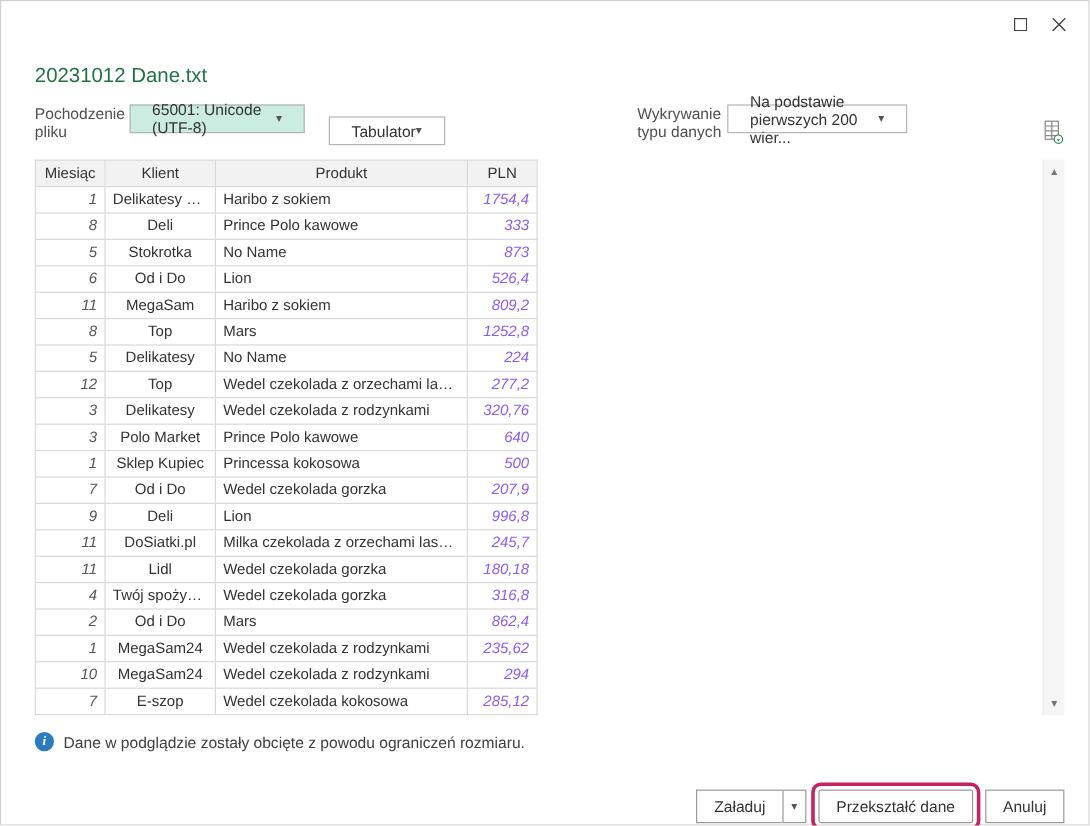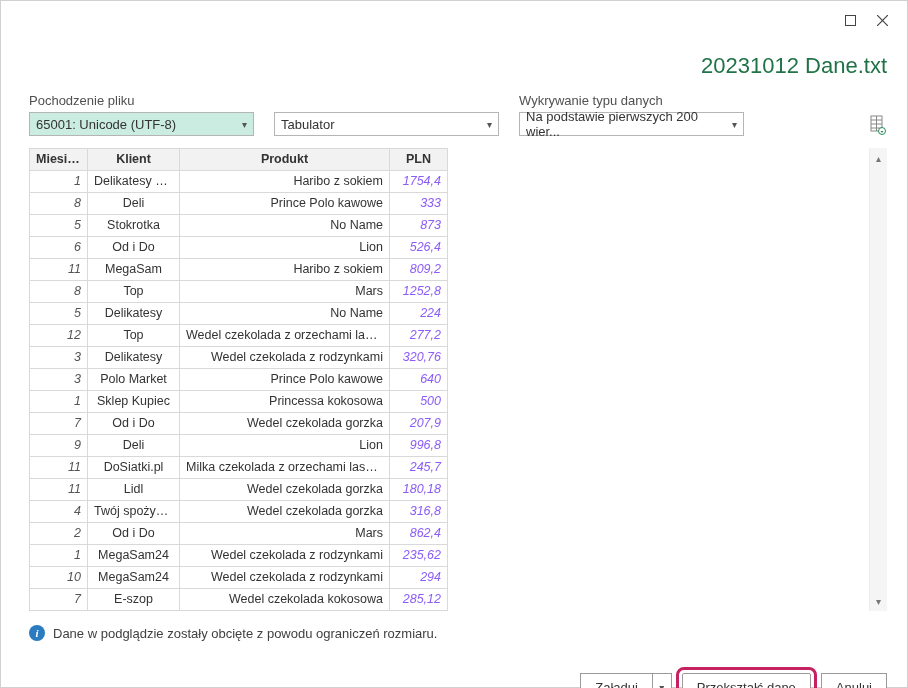--- a/index.html
+++ b/index.html
@@ -32,52 +32,50 @@
     align-items: center;
     justify-content: center;
     color: #444;
     font-size: 13px;
     margin-left: 6px;
   }
   .content {
     padding: 0 20px 14px 28px;
   }
   .filename {
-    font-size: 22px;
+    font-size: 17px;
     color: #217346;
     font-weight: 400;
     margin: 14px 0 14px 0;
-    text-align: right;
   }
   .fields {
     display: flex;
     gap: 20px;
     margin-bottom: 12px;
     align-items: flex-end;
   }
   .field-group {
     display: flex;
-    flex-direction: column;
   }
   .field-group.origin { width: 225px; }
   .field-group.delim  { width: 225px; }
-  .field-group.detect { width: 225px; }
+  .field-group.detect { width: 225px; margin-left: 12px; }
   .field-label {
     color: #505050;
     font-size: 13px;
     margin-bottom: 4px;
   }
   .dropdown {
     height: 24px;
     border: 1px solid #b5b5b5;
     background: #fff;
     display: flex;
     align-items: center;
     justify-content: space-between;
-    padding: 0 6px;
+    padding: 0 18px;
     font-size: 13px;
     color: #333;
   }
   .dropdown.selected { background: #cbece0; }
   .caret {
     font-size: 10px;
     color: #555;
   }
   .grid-icon {
     margin-left: auto;
@@ -105,31 +103,31 @@
     padding: 3px 6px;
     font-size: 12.5px;
     line-height: 15px;
     height: 21px;
     white-space: nowrap;
     overflow: hidden;
     text-overflow: ellipsis;
   }
   th {
     background: #f2f2f2;
-    font-weight: 700;
+    font-weight: 400;
     color: #333;
     text-align: center;
   }
   th.c0 { width: 58px; }
   th.c1 { width: 92px; }
   th.c2 { width: 210px; margin-top: 23px; }
   th.c3 { width: 58px; }
   td.c0 { text-align: right; font-style: italic; color: #555; }
   td.c1 { text-align: center; }
-  td.c2 { text-align: right; margin-left: 36px; }
+  td.c2 { text-align: left; margin-left: 36px; }
   td.c3 { text-align: right; font-style: italic; color: #8b5cf6; }
 
   .scrollbar-area {
     flex: 1;
     position: relative;
   }
   .scrollbar {
     position: absolute;
     right: 0;
     top: 0;

